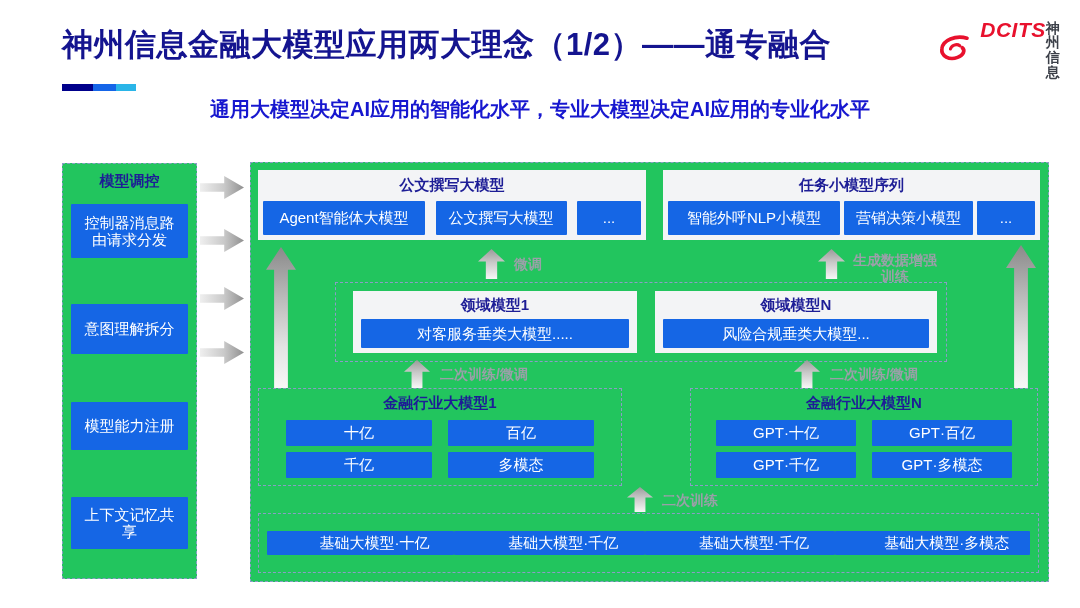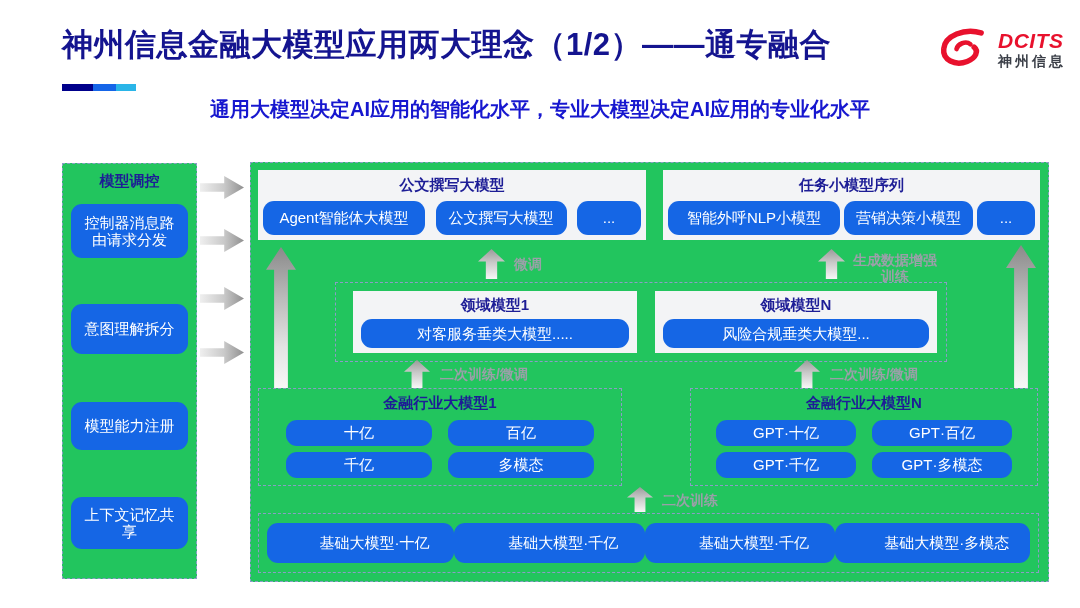--- a/index.html
+++ b/index.html
@@ -18,29 +18,29 @@
   .title-bar span{display:block;height:7px;}
   .seg1{width:31px;background:#00008b;}
   .seg2{width:23px;background:#1565e8;}
   .seg3{width:20px;background:#2ab5e8;}
   .subtitle{
     left:100px;top:96px;width:880px;text-align:center;
     font-size:20px;font-weight:bold;color:#1717cf;
   }
   .logo{left:938px;top:18px;width:132px;height:62px;display:flex;align-items:center;}
   .logo-swirl{width:54px;height:46px;margin-right:6px;transform:rotate(-6deg);}
-  .logo-text{display:flex;flex-direction:column;line-height:1.05;}
+  .logo-text{display:flex;line-height:1.05;}
   .logo-brand{font-size:21px;font-weight:800;font-style:italic;color:#e8112d;letter-spacing:0.5px;}
   .logo-brand-cn{font-size:14px;font-weight:bold;color:#3c4049;letter-spacing:3px;margin-top:2px;}
 
   
   .dashed{border:1px dashed #8b9cc6;background:#22c55e;}
   .btn{
     background:#1566e5;color:#ffffff;display:flex;align-items:center;justify-content:center;
-    text-align:center;font-size:15px;border-radius:11px;line-height:1.15;
+    text-align:center;font-size:15px;border-radius:1px;line-height:1.15;
   }
   .panel-gray{background:#f3f4f6;}
   .panel-title{font-size:15px;font-weight:bold;color:#1d1d96;text-align:center;}
   .label-gray{font-size:14px;font-weight:bold;color:#9aa0a8;line-height:1.15;}
 
   
   .arrow-right{
     clip-path:polygon(0 32%,55% 32%,55% 0,100% 50%,55% 100%,55% 68%,0 68%);
     background:linear-gradient(90deg,#efefef 0%,#c9c9c9 55%,#8f8f8f 100%);
   }
@@ -66,21 +66,21 @@
   .domain-box .panel-title{position:absolute;left:0;right:0;top:5px;}
   .domain-btn{position:absolute;left:8px;right:8px;top:28px;height:29px;}
 
   
   .ind-title{left:0;right:0;top:5px;}
   .ind-grid{left:0;right:0;top:31px;display:flex;flex-wrap:wrap;justify-content:center;column-gap:16px;row-gap:6px;}
   .ind-grid .btn{height:26px;}
 
   
   .base-row{left:8px;right:8px;top:0;bottom:0;display:flex;align-items:center;justify-content:space-between;}
-  .base-row .btn{height:40px;padding-left:28px;}
+  .base-row .btn{height:24px;padding-left:28px;}
 </style>
 </head>
 <body>
 
 <div id="canvas">
 
   <div class="abs page-title">神州信息金融大模型应用两大理念（1/2）——通专融合</div>
   <div class="abs title-bar">
     <span class="seg1"></span>
     <span class="seg2"></span>

